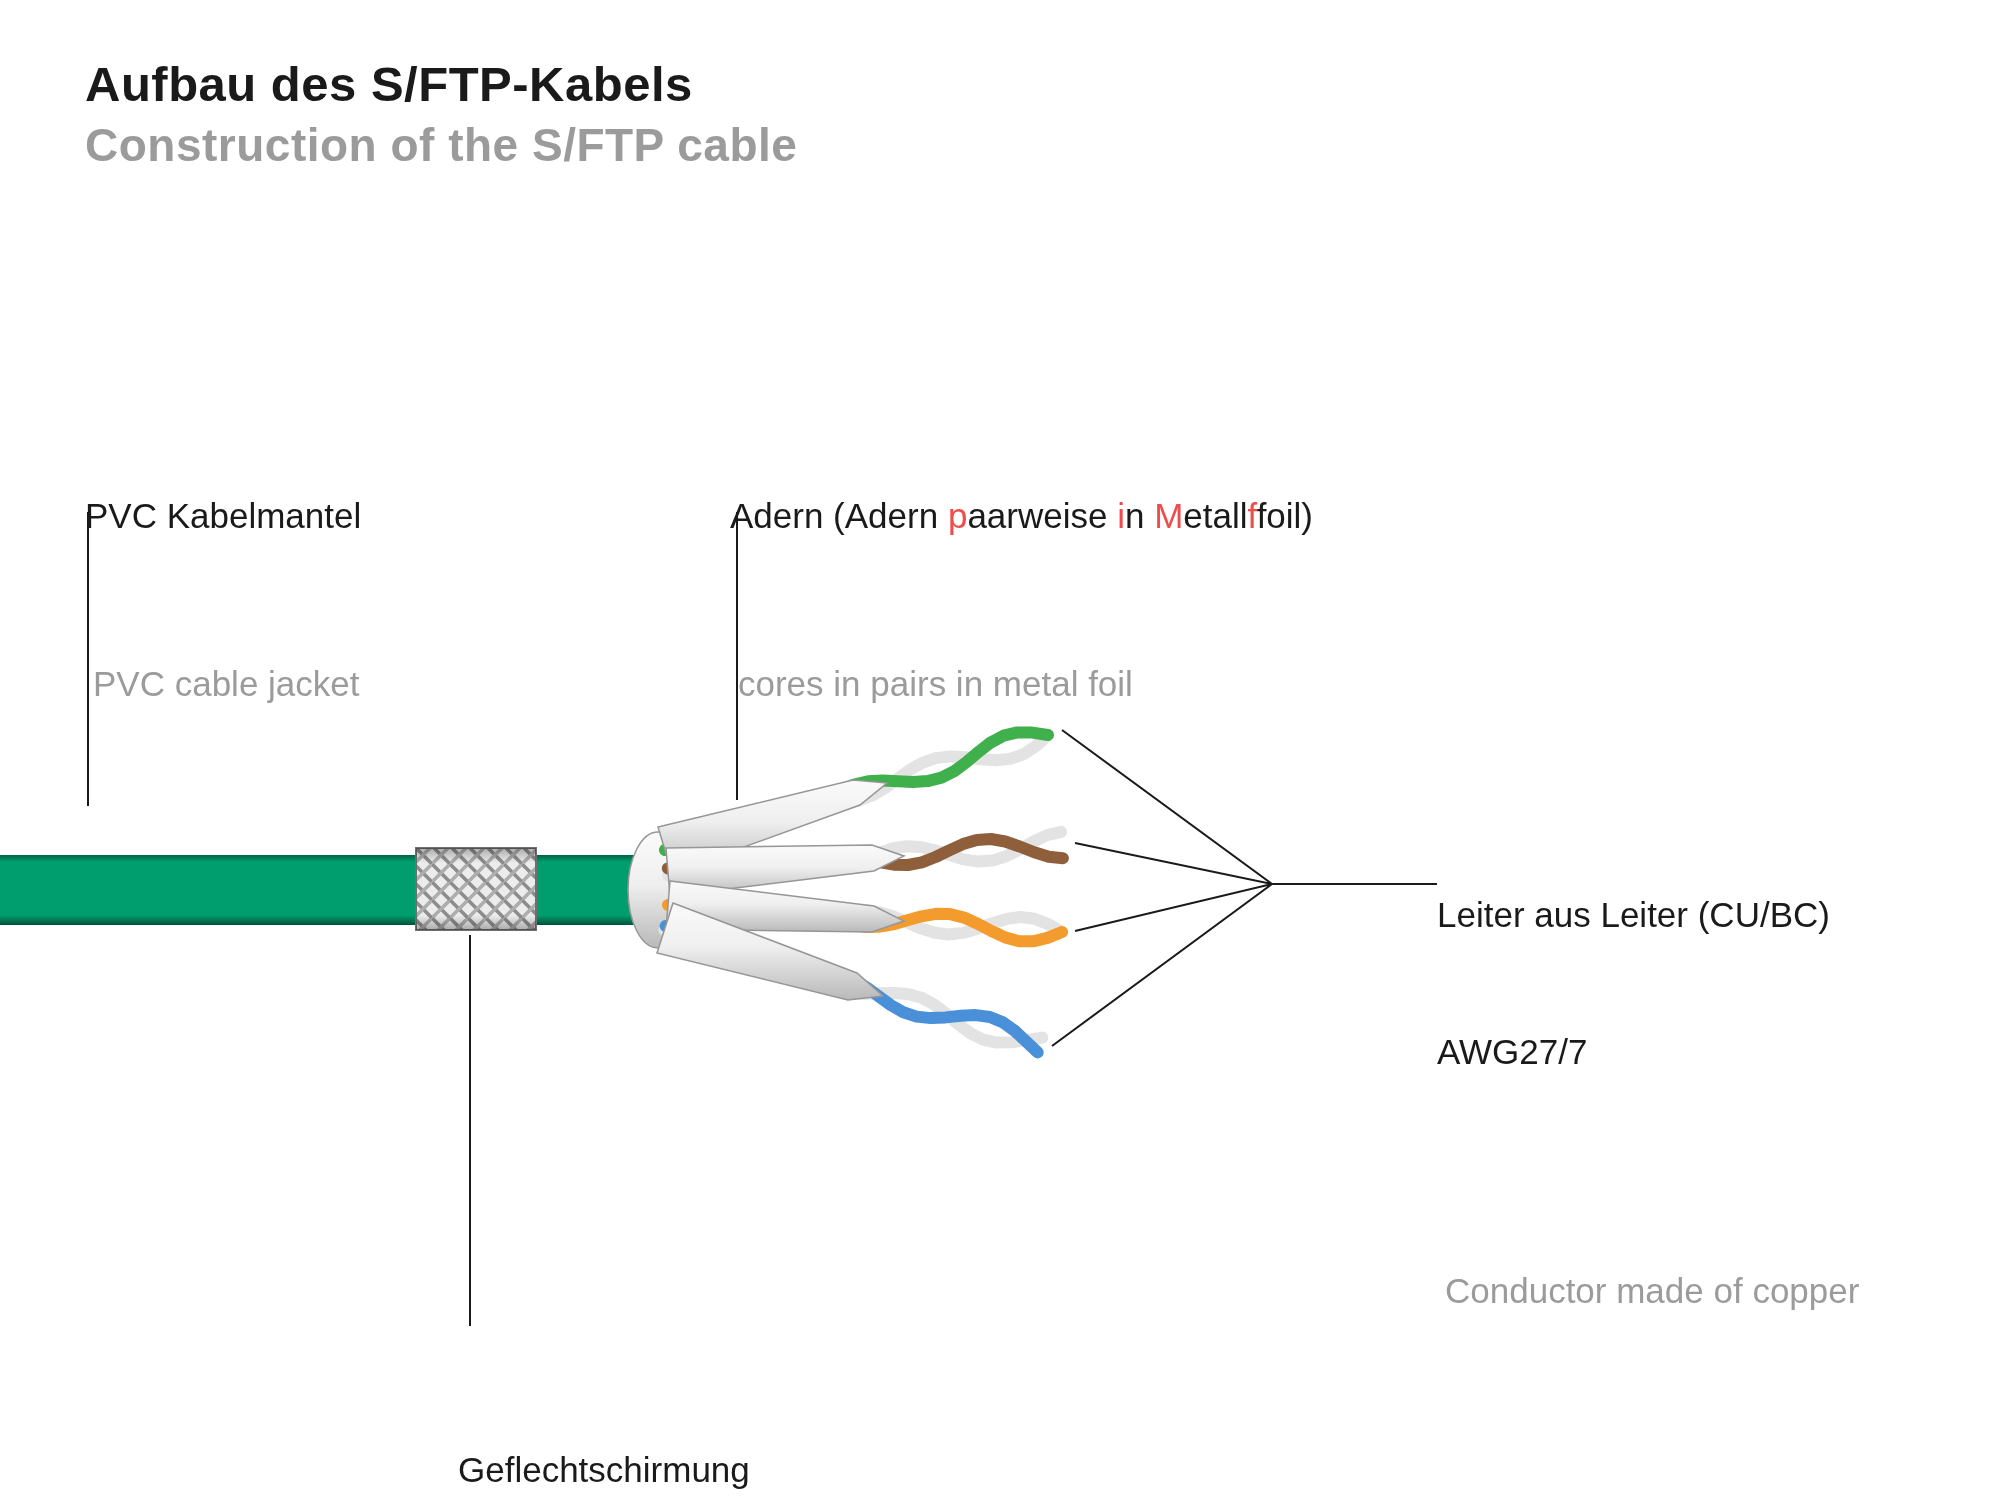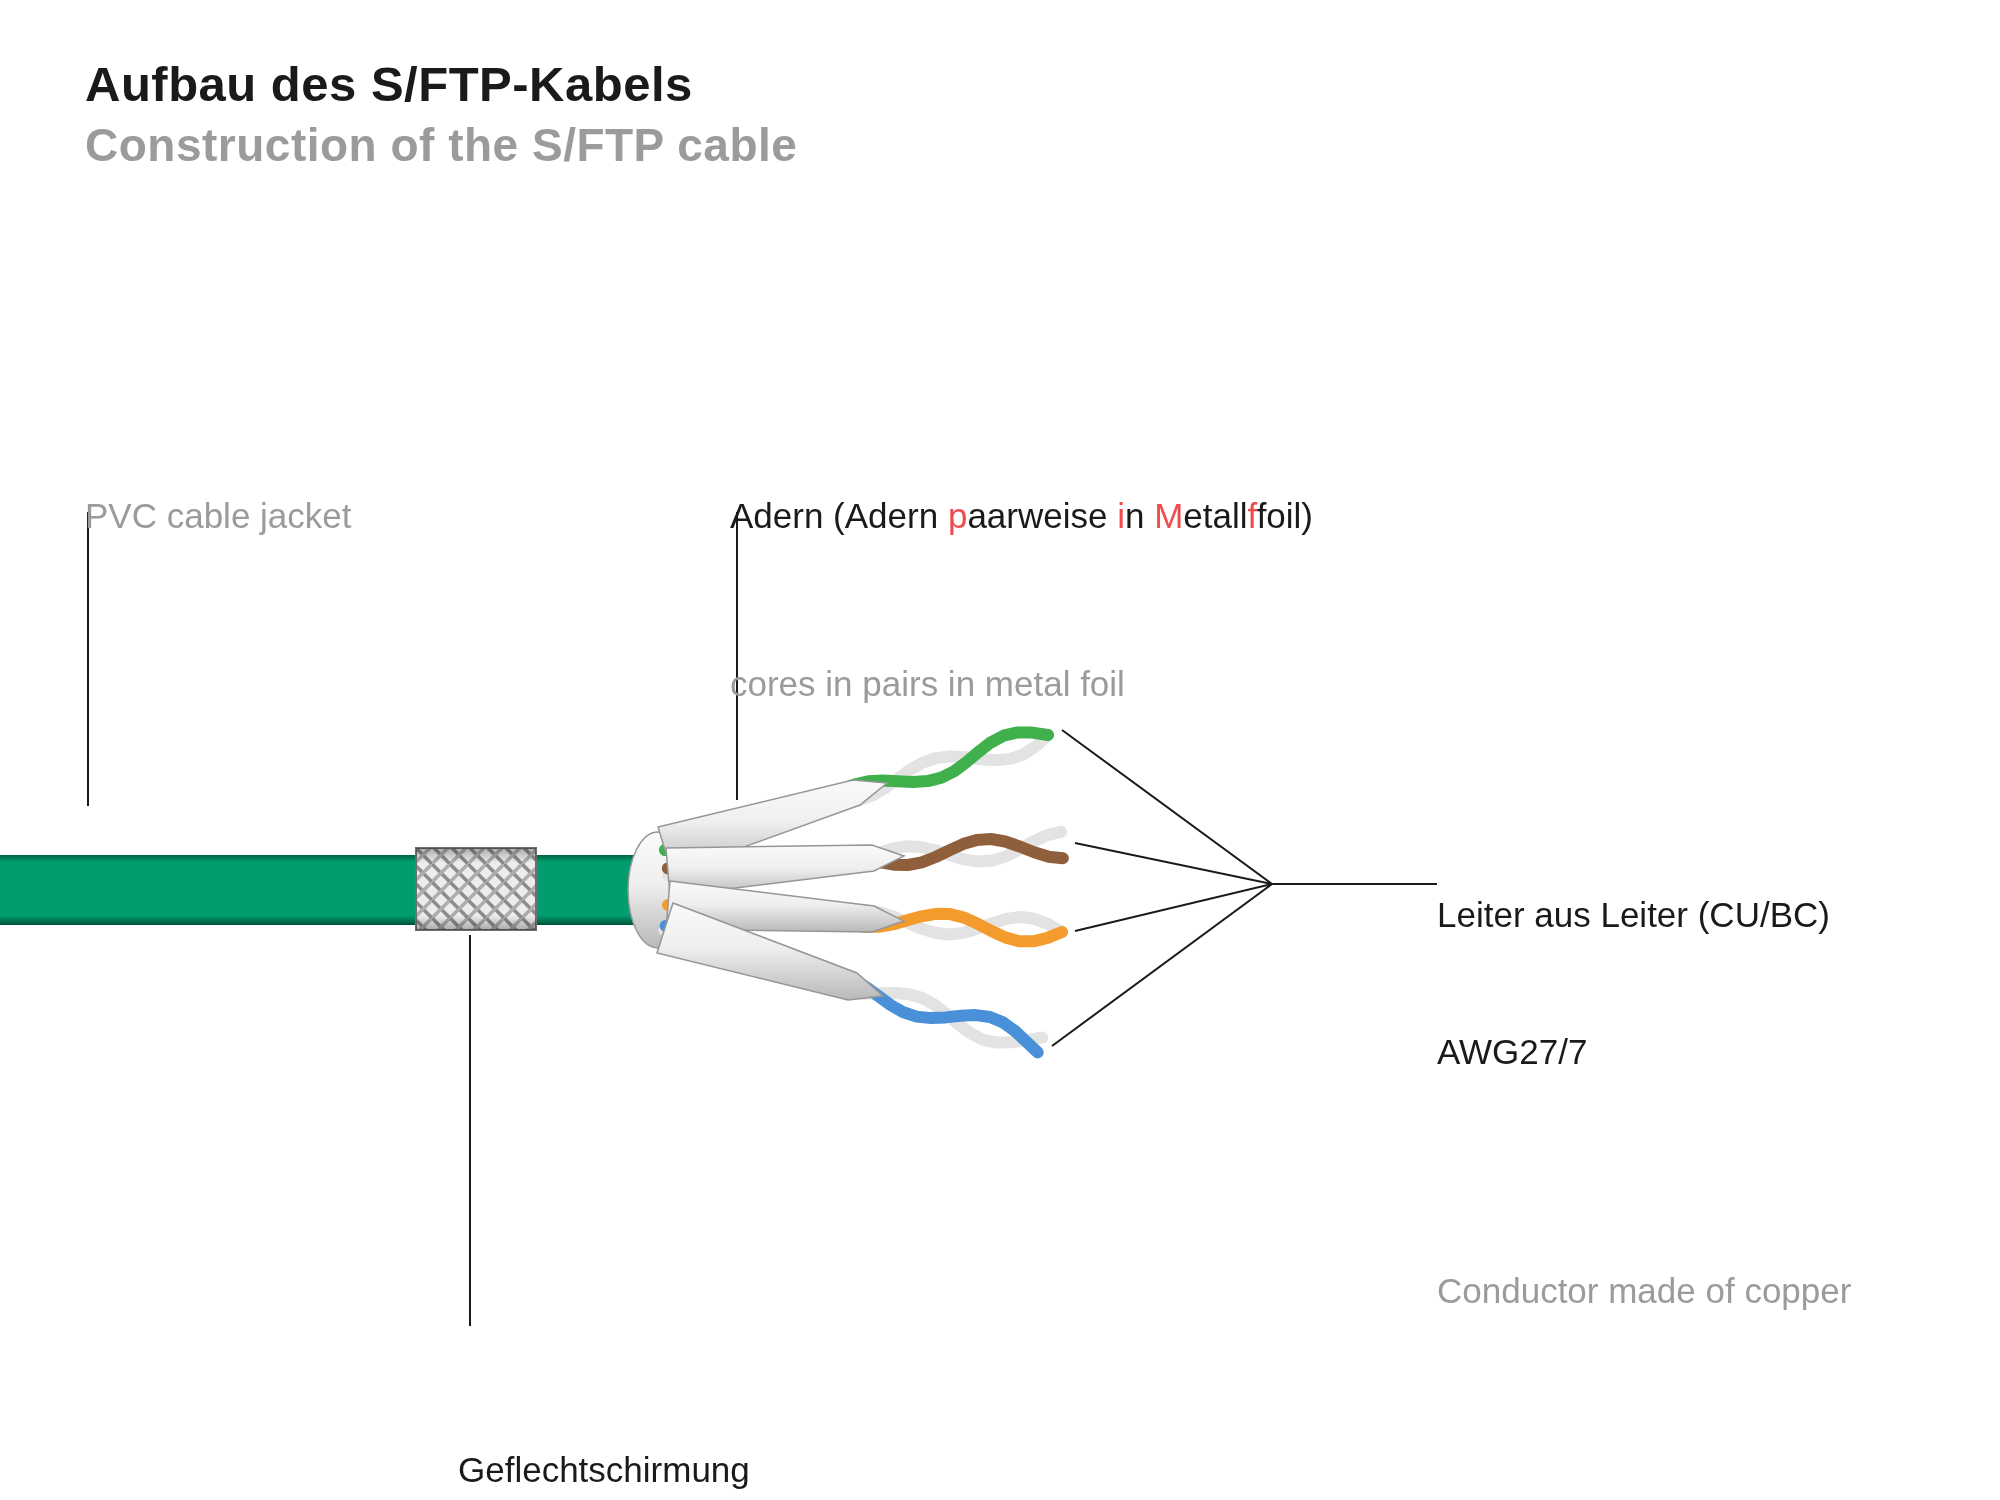--- a/index.html
+++ b/index.html
@@ -20,21 +20,21 @@
     position:absolute;left:85px;top:118px;
     font-size:46px;font-weight:700;color:var(--text-gray);
     letter-spacing:0.5px;
     text-align:right;
   }
   .label{
     position:absolute;
     font-size:35px;line-height:1.6;color:var(--text-dark);
     white-space:pre-wrap;
   }
-  .label .en{color:var(--text-gray);}
+  .label .en{color:var(--text-gray);margin-left:8px;}
   .red{color:var(--accent-red);}
   #lbl-jacket{left:85px;top:376px;}
   #lbl-pimf{left:730px;top:376px;}
   #lbl-conductor{left:1437px;top:800px;line-height:1.31;}
   #lbl-conductor .en-block{margin-top:10px;}
   #lbl-braid{left:458px;top:1330px;}
   .strand{fill:none;stroke-width:12;stroke-linecap:round;stroke-linejoin:round;}
   .strand-white{stroke:var(--strand-white);}
   .foil{stroke:#969696;stroke-width:1.5;}
   .leader{stroke:var(--line);stroke-width:2;fill:none;}
@@ -105,20 +105,21 @@
 
     <path class="leader" d="M88 512 V806 M737 512 V800 M470 935 V1326"></path>
 
     <path class="leader" d="M1062 730 L1272 884 L1075 843 M1075 931 L1272 884 L1052 1046 M1272 884 L1437 884"></path>
   </svg>
 
   <div class="h-title">Aufbau des S/FTP-Kabels</div>
   <div class="h-sub">Construction of the S/FTP cable</div>
 
   <div class="label" id="lbl-jacket">
+    <div class="de">PVC Kabelmantel</div>
     <div class="en">PVC cable jacket</div>
   </div>
 
   <div class="label" id="lbl-pimf">
     <div class="de"><span>Adern (Adern </span><span class="red">p</span><span>aarweise </span><span class="red">i</span><span>n </span><span class="red">M</span><span>etall</span><span class="red">f</span><span>foil)</span></div>
     <div class="en">cores in pairs in metal foil</div>
   </div>
 
   <div class="label" id="lbl-conductor">
     <div class="de">Leiter aus Leiter (CU/BC)</div>

